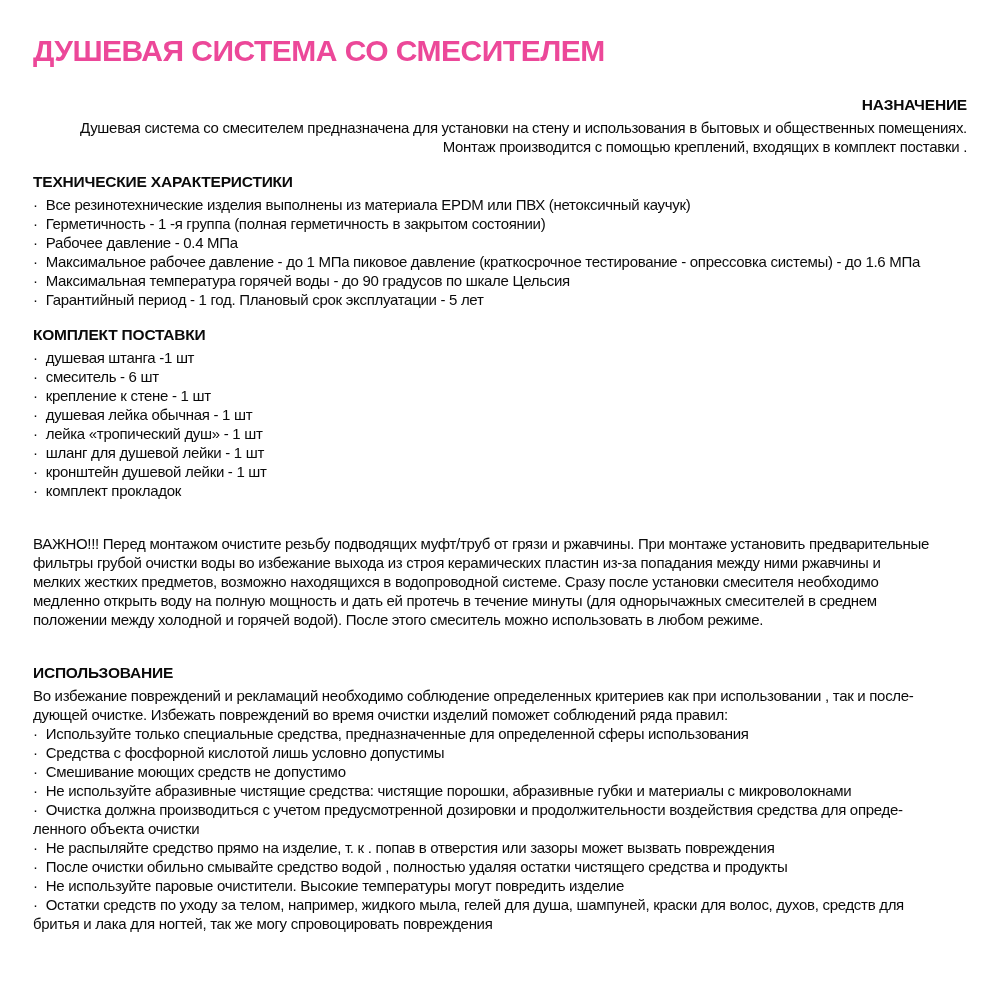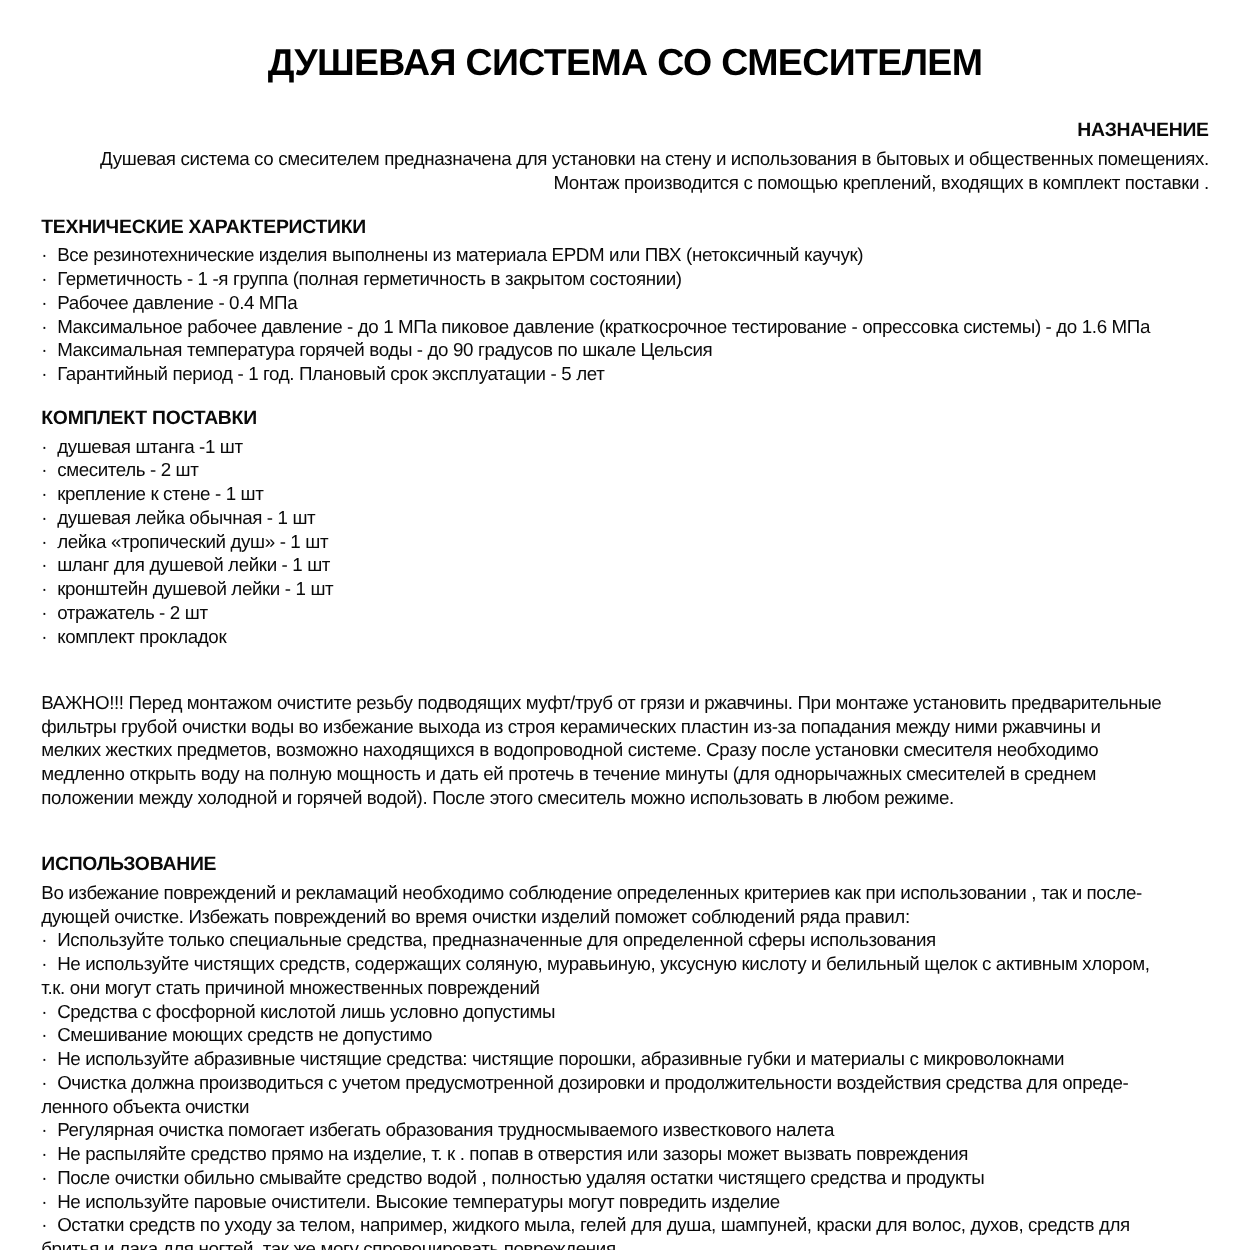--- a/index.html
+++ b/index.html
@@ -18,26 +18,25 @@
     letter-spacing: -0.3px;
   }
   .page {
     padding: 34px 33px 0 33px;
     box-sizing: border-box;
     width: 1000px;
     height: 1000px;
   }
   .doc-title {
     margin: 0 0 0 0;
-    text-align: center;
     font-size: 30px;
     line-height: 34px;
     font-weight: bold;
     letter-spacing: -0.5px;
-    color: #000000;
+    color: #ec4899;
   }
   .section {
     margin-top: 16px;
   }
   .section--first {
     margin-top: 27px;
     text-align: right;
   }
   .section--roomy {
     margin-top: 34px;
@@ -86,53 +85,49 @@
       <div class="bullet"><span class="dot">·</span><span>Максимальное рабочее давление - до 1 МПа пиковое давление (краткосрочное тестирование - опрессовка системы) - до 1.6 МПа</span></div>
       <div class="bullet"><span class="dot">·</span><span>Максимальная температура горячей воды - до 90 градусов по шкале Цельсия</span></div>
       <div class="bullet"><span class="dot">·</span><span>Гарантийный период - 1 год. Плановый срок эксплуатации - 5 лет</span></div>
     </div>
   </div>
 
   <div class="section">
     <h2 class="heading">КОМПЛЕКТ ПОСТАВКИ</h2>
     <div class="bullet-list">
       <div class="bullet"><span class="dot">·</span><span>душевая штанга -1 шт</span></div>
-      <div class="bullet"><span class="dot">·</span><span>смеситель - 2 шт</span></div>
+      <div class="bullet"><span class="dot">·</span><span>смеситель - 6 шт</span></div>
       <div class="bullet"><span class="dot">·</span><span>крепление к стене - 1 шт</span></div>
       <div class="bullet"><span class="dot">·</span><span>душевая лейка обычная - 1 шт</span></div>
       <div class="bullet"><span class="dot">·</span><span>лейка «тропический душ» - 1 шт</span></div>
       <div class="bullet"><span class="dot">·</span><span>шланг для душевой лейки - 1 шт</span></div>
       <div class="bullet"><span class="dot">·</span><span>кронштейн душевой лейки - 1 шт</span></div>
-      <div class="bullet"><span class="dot">·</span><span>отражатель - 2 шт</span></div>
       <div class="bullet"><span class="dot">·</span><span>комплект прокладок</span></div>
     </div>
   </div>
 
   <div class="section section--roomy">
     <p class="body-text">ВАЖНО!!! Перед монтажом очистите резьбу подводящих муфт/труб от грязи и ржавчины. При монтаже установить предварительные
 фильтры грубой очистки воды во избежание выхода из строя керамических пластин из-за попадания между ними ржавчины и
 мелких жестких предметов, возможно находящихся в водопроводной системе. Сразу после установки смесителя необходимо
 медленно открыть воду на полную мощность и дать ей протечь в течение минуты (для однорычажных смесителей в среднем
 положении между холодной и горячей водой). После этого смеситель можно использовать в любом режиме.</p>
   </div>
 
   <div class="section section--roomy">
     <h2 class="heading">ИСПОЛЬЗОВАНИЕ</h2>
     <p class="body-text">Во избежание повреждений и рекламаций необходимо соблюдение определенных критериев как при использовании , так и после-
 дующей очистке. Избежать повреждений во время очистки изделий поможет соблюдений ряда правил:</p>
     <div class="bullet-list">
       <div class="bullet"><span class="dot">·</span><span>Используйте только специальные средства, предназначенные для определенной сферы использования</span></div>
-      <div class="bullet"><span class="dot">·</span><span>Не используйте чистящих средств, содержащих соляную, муравьиную, уксусную кислоту и белильный щелок с активным хлором,
-т.к. они могут стать причиной множественных повреждений</span></div>
       <div class="bullet"><span class="dot">·</span><span>Средства с фосфорной кислотой лишь условно допустимы</span></div>
       <div class="bullet"><span class="dot">·</span><span>Смешивание моющих средств не допустимо</span></div>
       <div class="bullet"><span class="dot">·</span><span>Не используйте абразивные чистящие средства: чистящие порошки, абразивные губки и материалы с микроволокнами</span></div>
       <div class="bullet"><span class="dot">·</span><span>Очистка должна производиться с учетом предусмотренной дозировки и продолжительности воздействия средства для опреде-
 ленного объекта очистки</span></div>
-      <div class="bullet"><span class="dot">·</span><span>Регулярная очистка помогает избегать образования трудносмываемого известкового налета</span></div>
       <div class="bullet"><span class="dot">·</span><span>Не распыляйте средство прямо на изделие, т. к . попав в отверстия или зазоры может вызвать повреждения</span></div>
       <div class="bullet"><span class="dot">·</span><span>После очистки обильно смывайте средство водой , полностью удаляя остатки чистящего средства и продукты</span></div>
       <div class="bullet"><span class="dot">·</span><span>Не используйте паровые очистители. Высокие температуры могут повредить изделие</span></div>
       <div class="bullet"><span class="dot">·</span><span>Остатки средств по уходу за телом, например, жидкого мыла, гелей для душа, шампуней, краски для волос, духов, средств для
 бритья и лака для ногтей, так же могу спровоцировать повреждения</span></div>
     </div>
   </div>
 
 </div>
 

